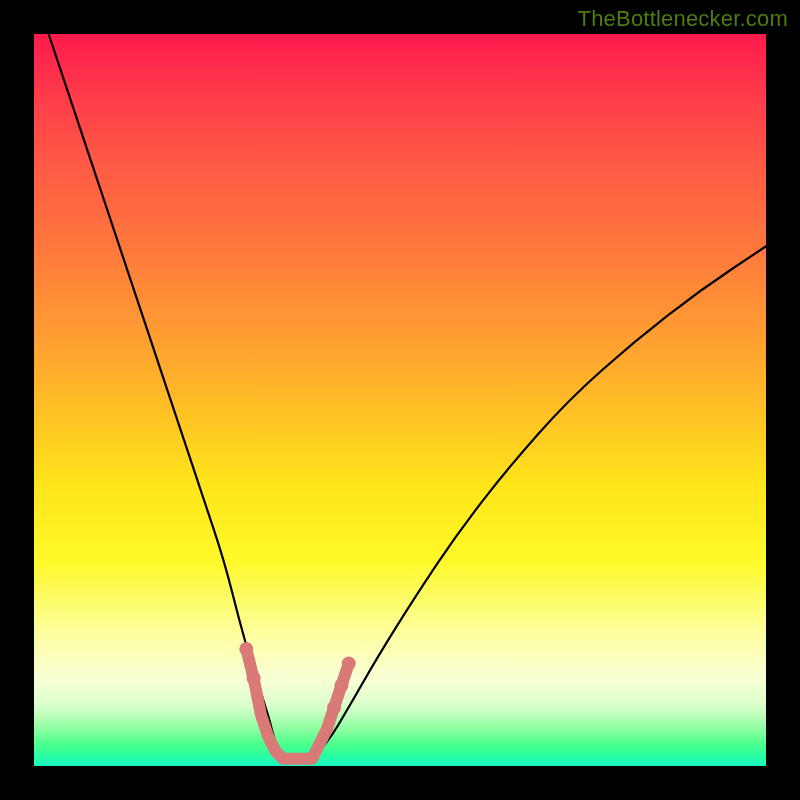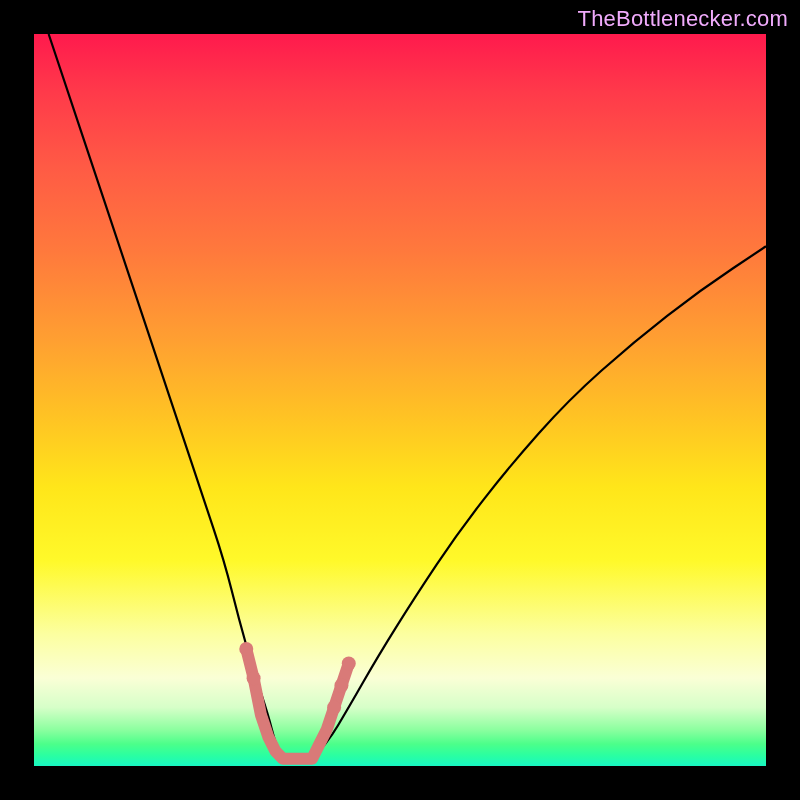--- a/index.html
+++ b/index.html
@@ -40,21 +40,21 @@
       #8dffa0 95%,
       #4cff8a 97%,
       #2bffa0 98.5%,
       #18f7c2 100%
     );
   }
   .watermark {
     position: absolute;
     top: 6px;
     right: 12px;
-    color: #f0abfc;
+    color: #4d7c0f;
     font-size: 22px;
     letter-spacing: 0.2px;
     user-select: none;
   }
   svg.curves {
     position: absolute;
     left: 34px;
     top: 34px;
     width: 732px;
     height: 732px;

